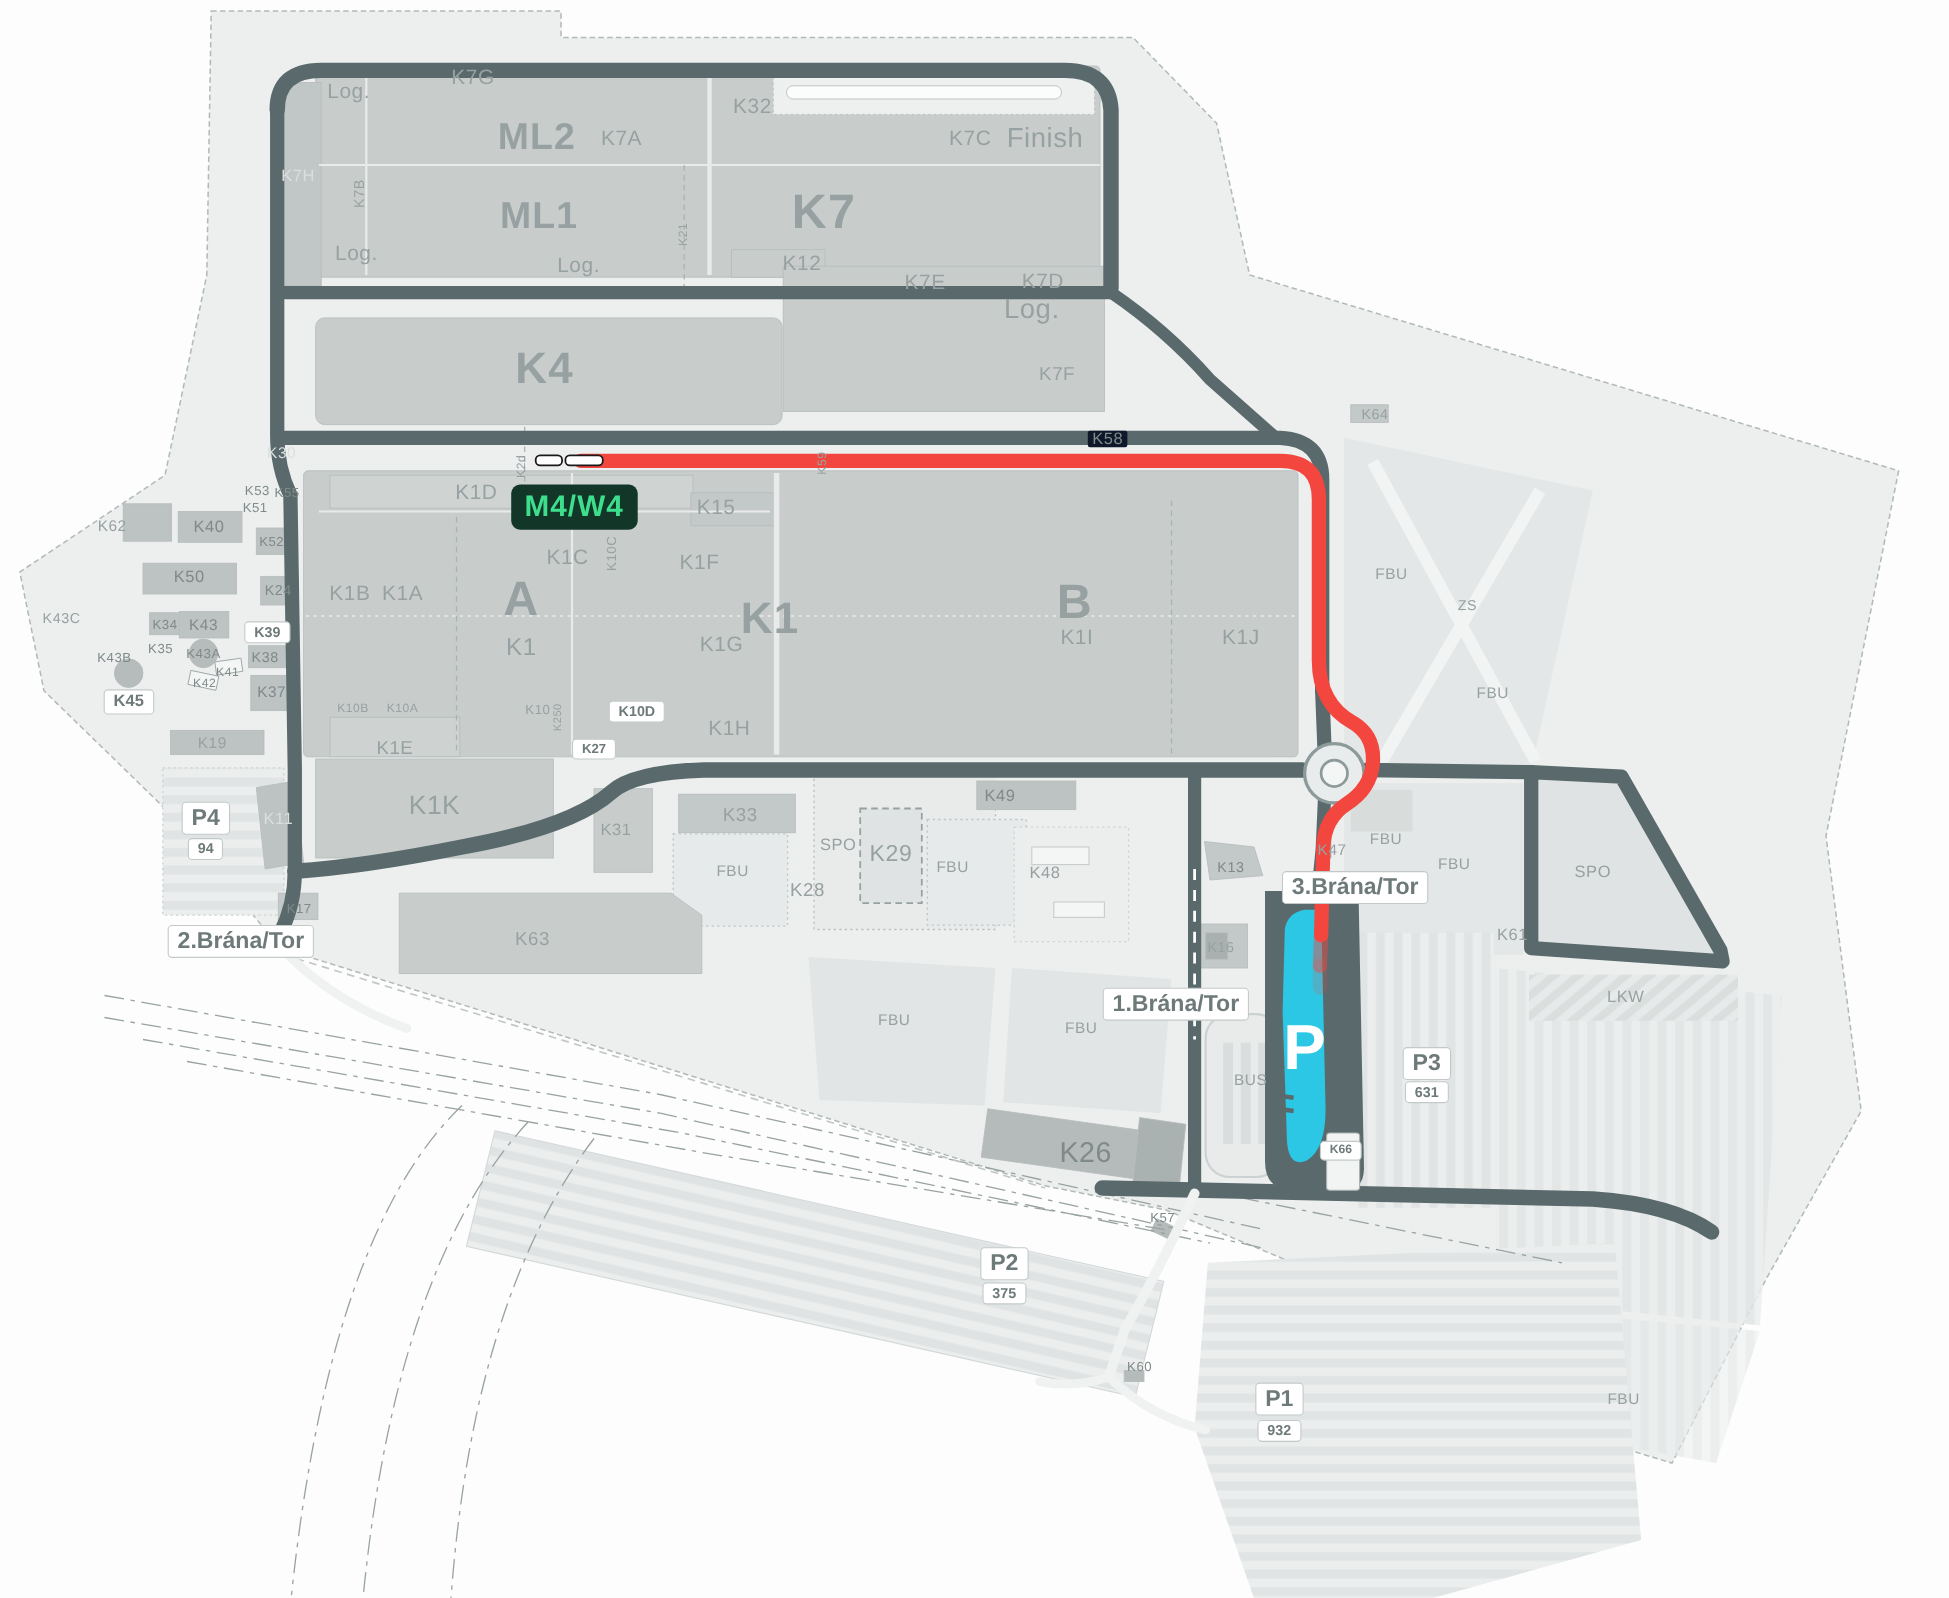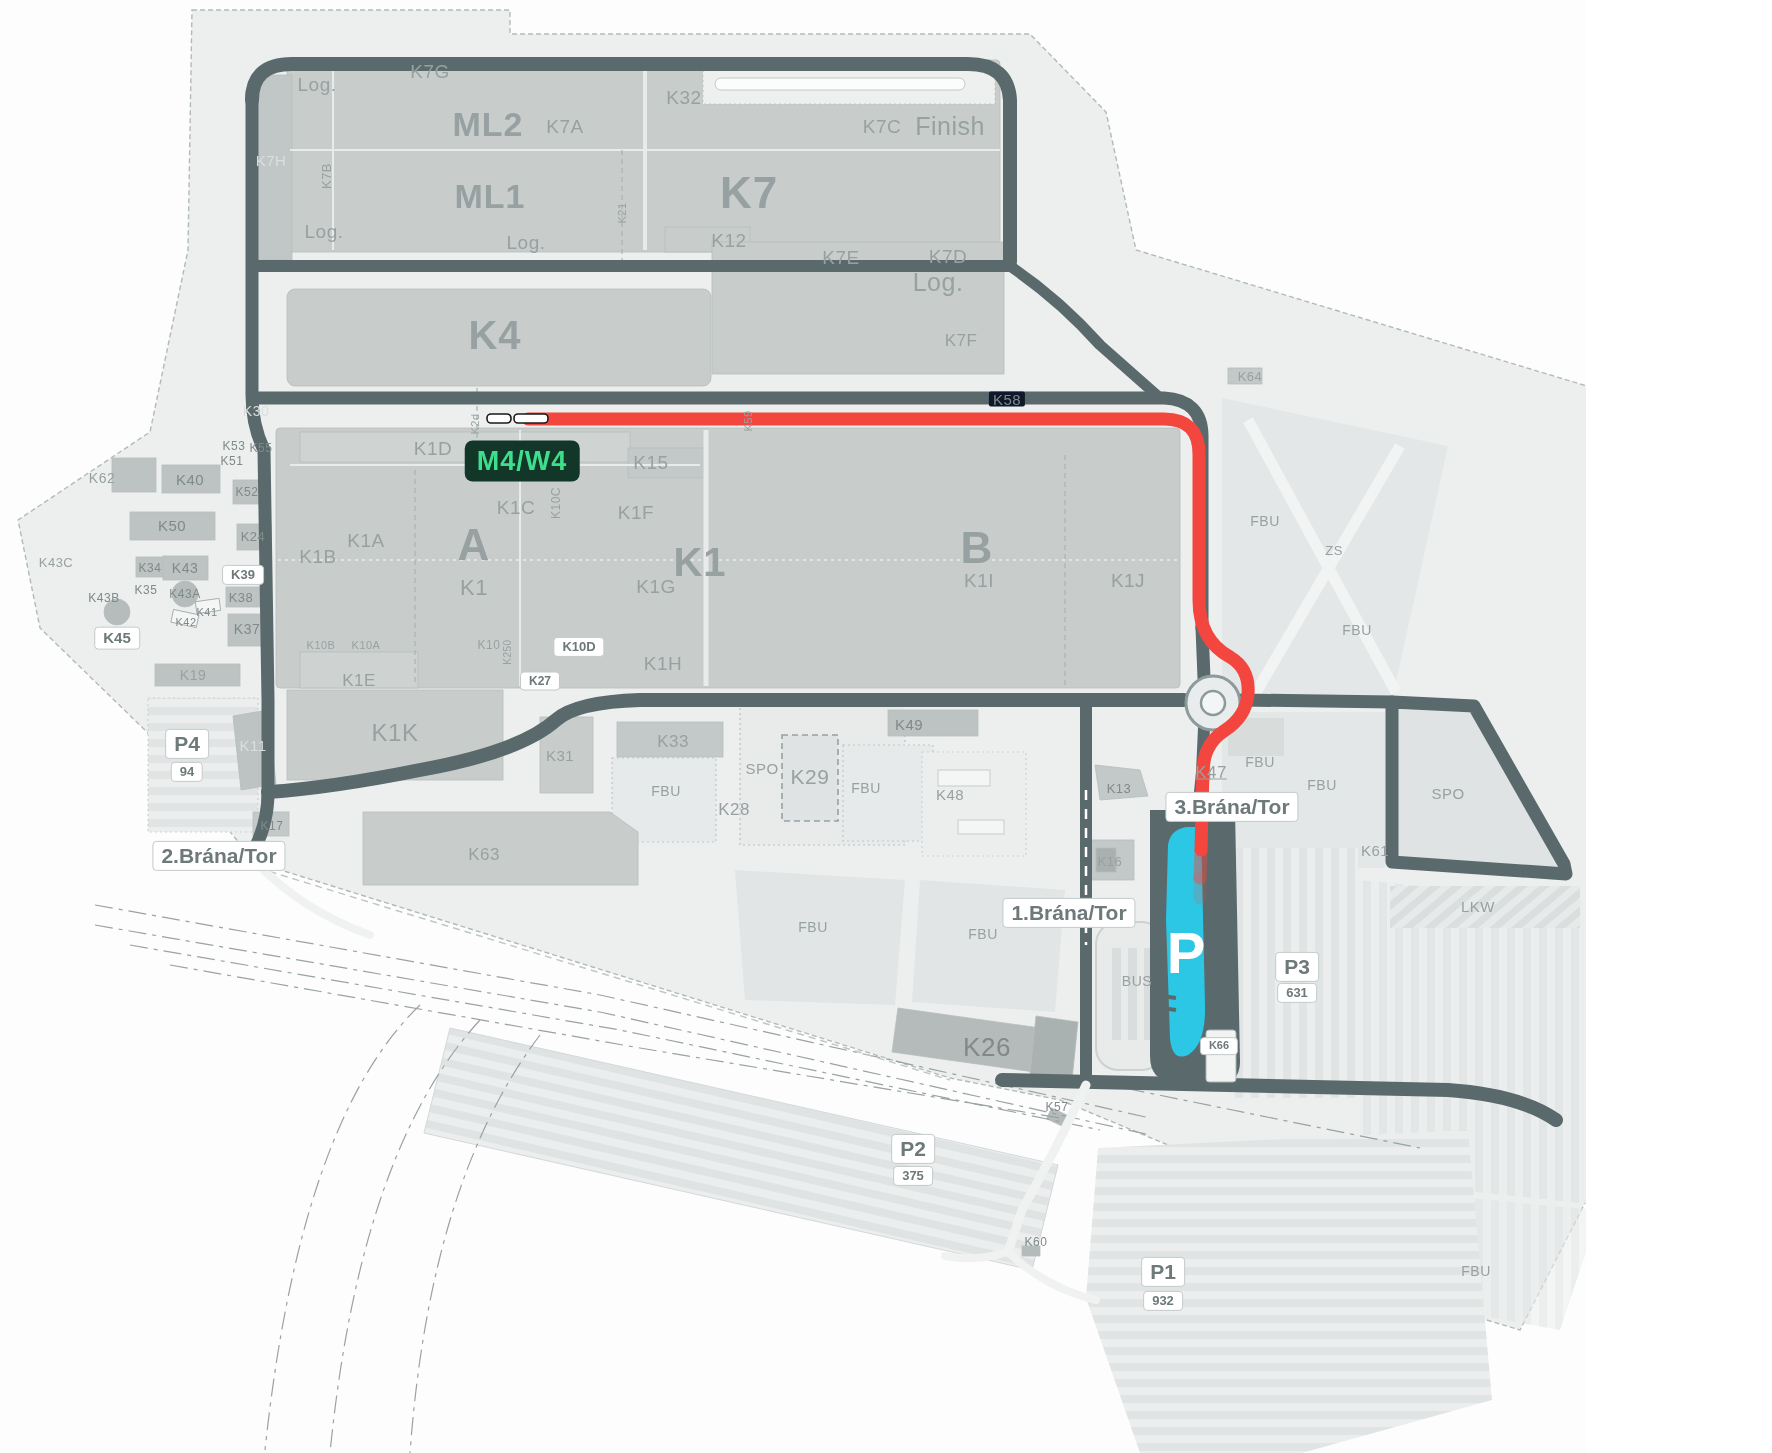--- a/index.html
+++ b/index.html
@@ -1,16 +1,16 @@
 <!DOCTYPE html>
 <html><head>
 <meta charset="utf-8">
 <style>
   html,body{margin:0;padding:0;background:#ffffff;}
-  #map{position:relative;width:1586px;height:1453px;overflow:hidden;
+  #map{position:relative;width:1772px;height:1453px;overflow:hidden;
        font-family:"Liberation Sans",sans-serif;background:#fdfdfd;}
   #shapes{position:absolute;left:0;top:0;}
   .lbl{position:absolute;transform:translate(-50%,-50%);color:#98a1a1;
        white-space:nowrap;letter-spacing:.5px;line-height:1;}
   .lbl.dark{color:#7f8a89;}
   .lbl.light{color:#dadfde;}
   .lbl.big{letter-spacing:1px;font-weight:bold;}
   .lbl.roadbadge{background:#0f172a;color:#7e8989;padding:0 4px;border-radius:2px;}
   .badge{position:absolute;transform:translate(-50%,-50%);background:#ffffff;
        border:1.5px solid #c3c9c9;border-radius:4px;color:#6e7979;
@@ -229,21 +229,21 @@
       <span class="lbl" style="left: 651px; top: 462px; font-size: 19px;">K15</span>
       <span class="lbl" style="left: 102px; top: 478px; font-size: 14px;">K62</span>
       <span class="lbl dark" style="left: 190px; top: 479px; font-size: 15px;">K40</span>
       <span class="lbl dark" style="left: 247px; top: 492px; font-size: 12px;">K52</span>
       <span class="lbl" style="left: 516px; top: 507px; font-size: 19px;">K1C</span>
       <span class="lbl" style="left: 556px; top: 503px; font-size: 12px; transform: translate(-50%, -50%) rotate(-90deg);">K10C</span>
       <span class="lbl" style="left: 636px; top: 512px; font-size: 19px;">K1F</span>
       <span class="lbl" style="left: 1265px; top: 521px; font-size: 14px;">FBU</span>
       <span class="lbl dark" style="left: 172px; top: 525px; font-size: 15px;">K50</span>
       <span class="lbl dark" style="left: 253px; top: 536px; font-size: 13px;">K24</span>
-      <span class="lbl" style="left: 318px; top: 556px; font-size: 19px;">K1B</span>
+      <span class="lbl" style="left: 318px; top: 540px; font-size: 19px;">K1B</span>
       <span class="lbl" style="left: 366px; top: 540px; font-size: 19px;">K1A</span>
       <span class="lbl big" style="left: 474px; top: 545px; font-size: 44px;">A</span>
       <span class="lbl big" style="left: 700px; top: 562px; font-size: 40px;">K1</span>
       <span class="lbl" style="left: 1334px; top: 550px; font-size: 13px;">ZS</span>
       <span class="lbl big" style="left: 977px; top: 548px; font-size: 44px;">B</span>
       <span class="lbl" style="left: 56px; top: 562px; font-size: 13px;">K43C</span>
       <span class="lbl dark" style="left: 150px; top: 568px; font-size: 12px;">K34</span>
       <span class="lbl dark" style="left: 185px; top: 568px; font-size: 14px;">K43</span>
       <span class="lbl" style="left: 474px; top: 588px; font-size: 22px;">K1</span>
       <span class="lbl" style="left: 656px; top: 586px; font-size: 19px;">K1G</span>
@@ -269,21 +269,21 @@
       <span class="lbl" style="left: 560px; top: 755px; font-size: 15px;">K31</span>
       <span class="lbl" style="left: 673px; top: 741px; font-size: 17px;">K33</span>
       <span class="lbl" style="left: 762px; top: 768px; font-size: 15px;">SPO</span>
       <span class="lbl" style="left: 810px; top: 776px; font-size: 21px;">K29</span>
       <span class="lbl" style="left: 666px; top: 791px; font-size: 14px;">FBU</span>
       <span class="lbl" style="left: 734px; top: 809px; font-size: 17px;">K28</span>
       <span class="lbl" style="left: 866px; top: 788px; font-size: 14px;">FBU</span>
       <span class="lbl" style="left: 950px; top: 794px; font-size: 15px;">K48</span>
       <span class="lbl" style="left: 1260px; top: 762px; font-size: 14px;">FBU</span>
       <span class="lbl dark" style="left: 1119px; top: 788px; font-size: 13px;">K13</span>
-      <span class="lbl" style="left: 1211px; top: 772px; font-size: 17px; text-decoration: underline;">K47</span>
+      <span class="lbl" style="left: 1211px; top: 772px; font-size: 14px;">K47</span>
       <span class="lbl" style="left: 1322px; top: 785px; font-size: 14px;">FBU</span>
       <span class="lbl" style="left: 1448px; top: 793px; font-size: 15px;">SPO</span>
       <span class="lbl" style="left: 1375px; top: 850px; font-size: 15px;">K61</span>
       <span class="lbl" style="left: 1357px; top: 630px; font-size: 14px;">FBU</span>
       <span class="lbl dark" style="left: 272px; top: 826px; font-size: 12px;">K17</span>
       <span class="lbl" style="left: 484px; top: 854px; font-size: 17px;">K63</span>
       <span class="lbl" style="left: 1110px; top: 861px; font-size: 13px;">K16</span>
       <span class="lbl" style="left: 1478px; top: 906px; font-size: 15px;">LKW</span>
       <span class="lbl" style="left: 813px; top: 927px; font-size: 14px;">FBU</span>
       <span class="lbl" style="left: 983px; top: 934px; font-size: 14px;">FBU</span>

